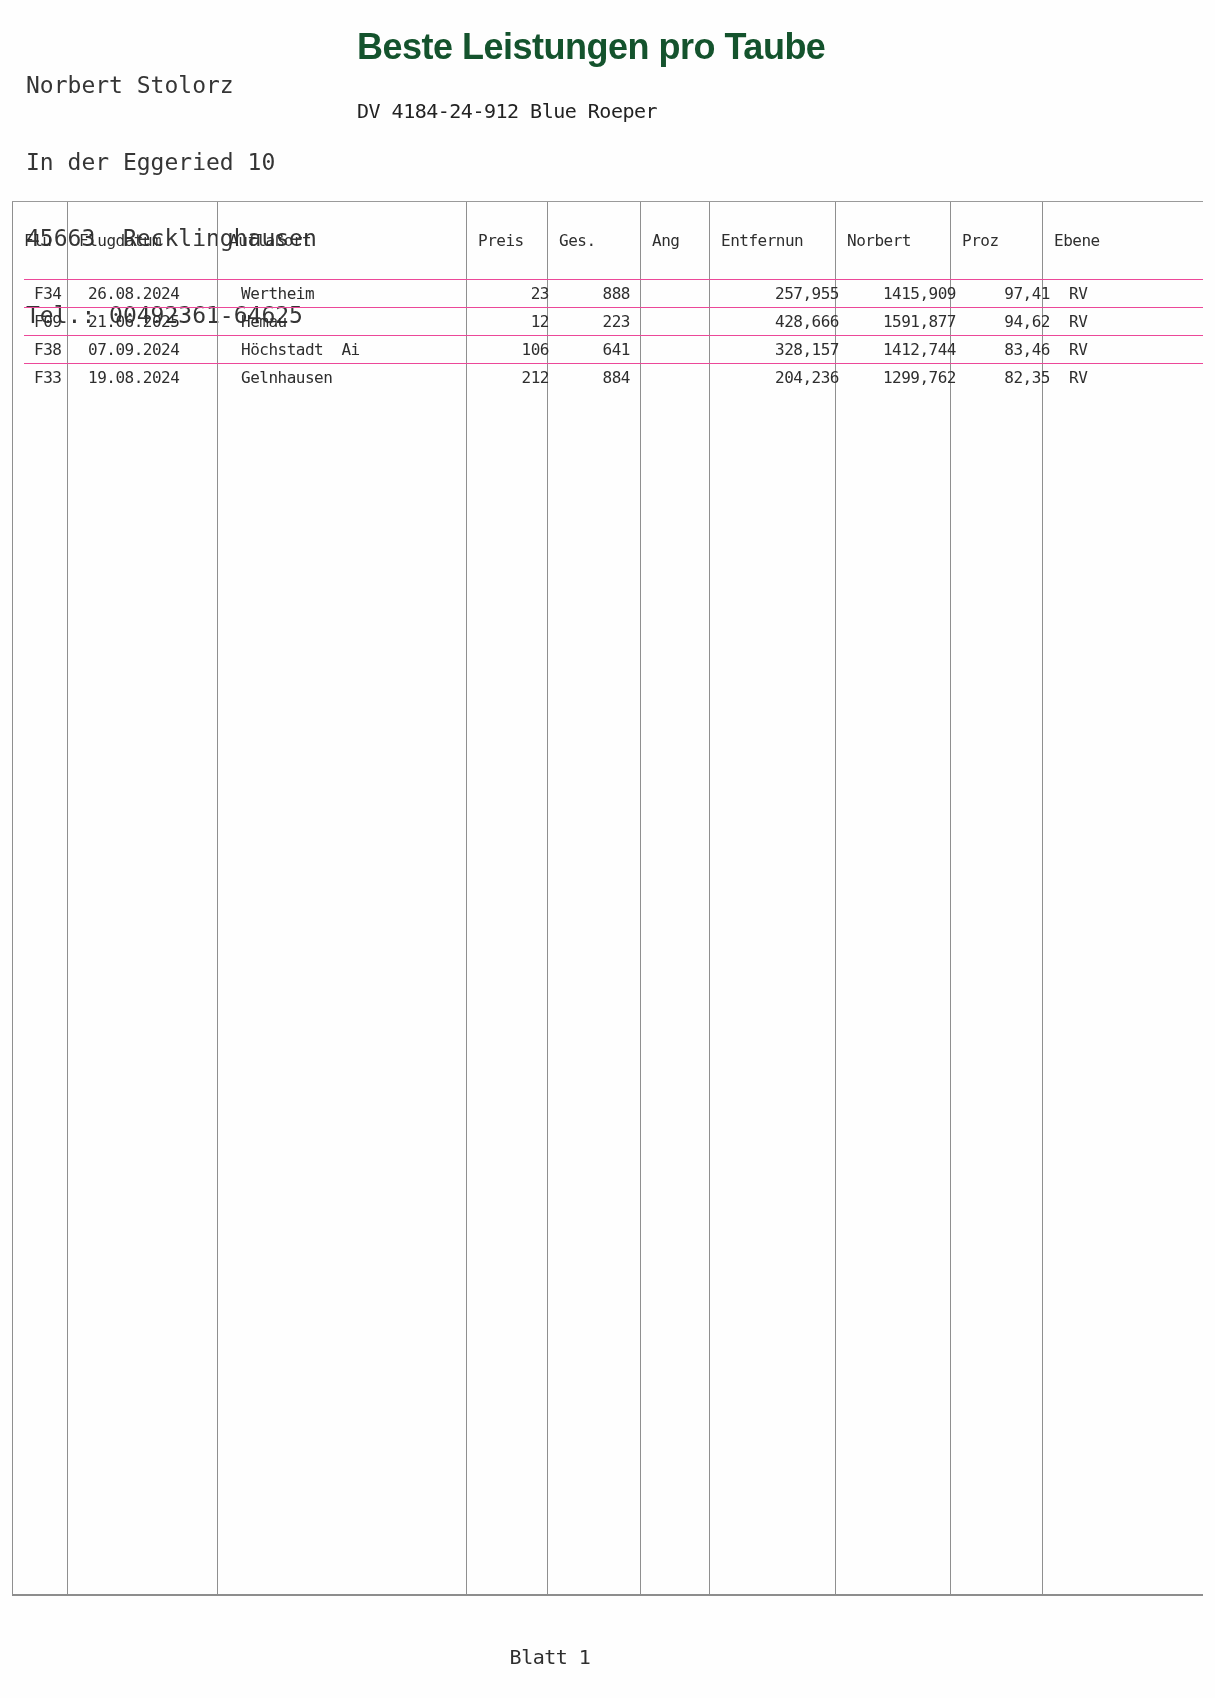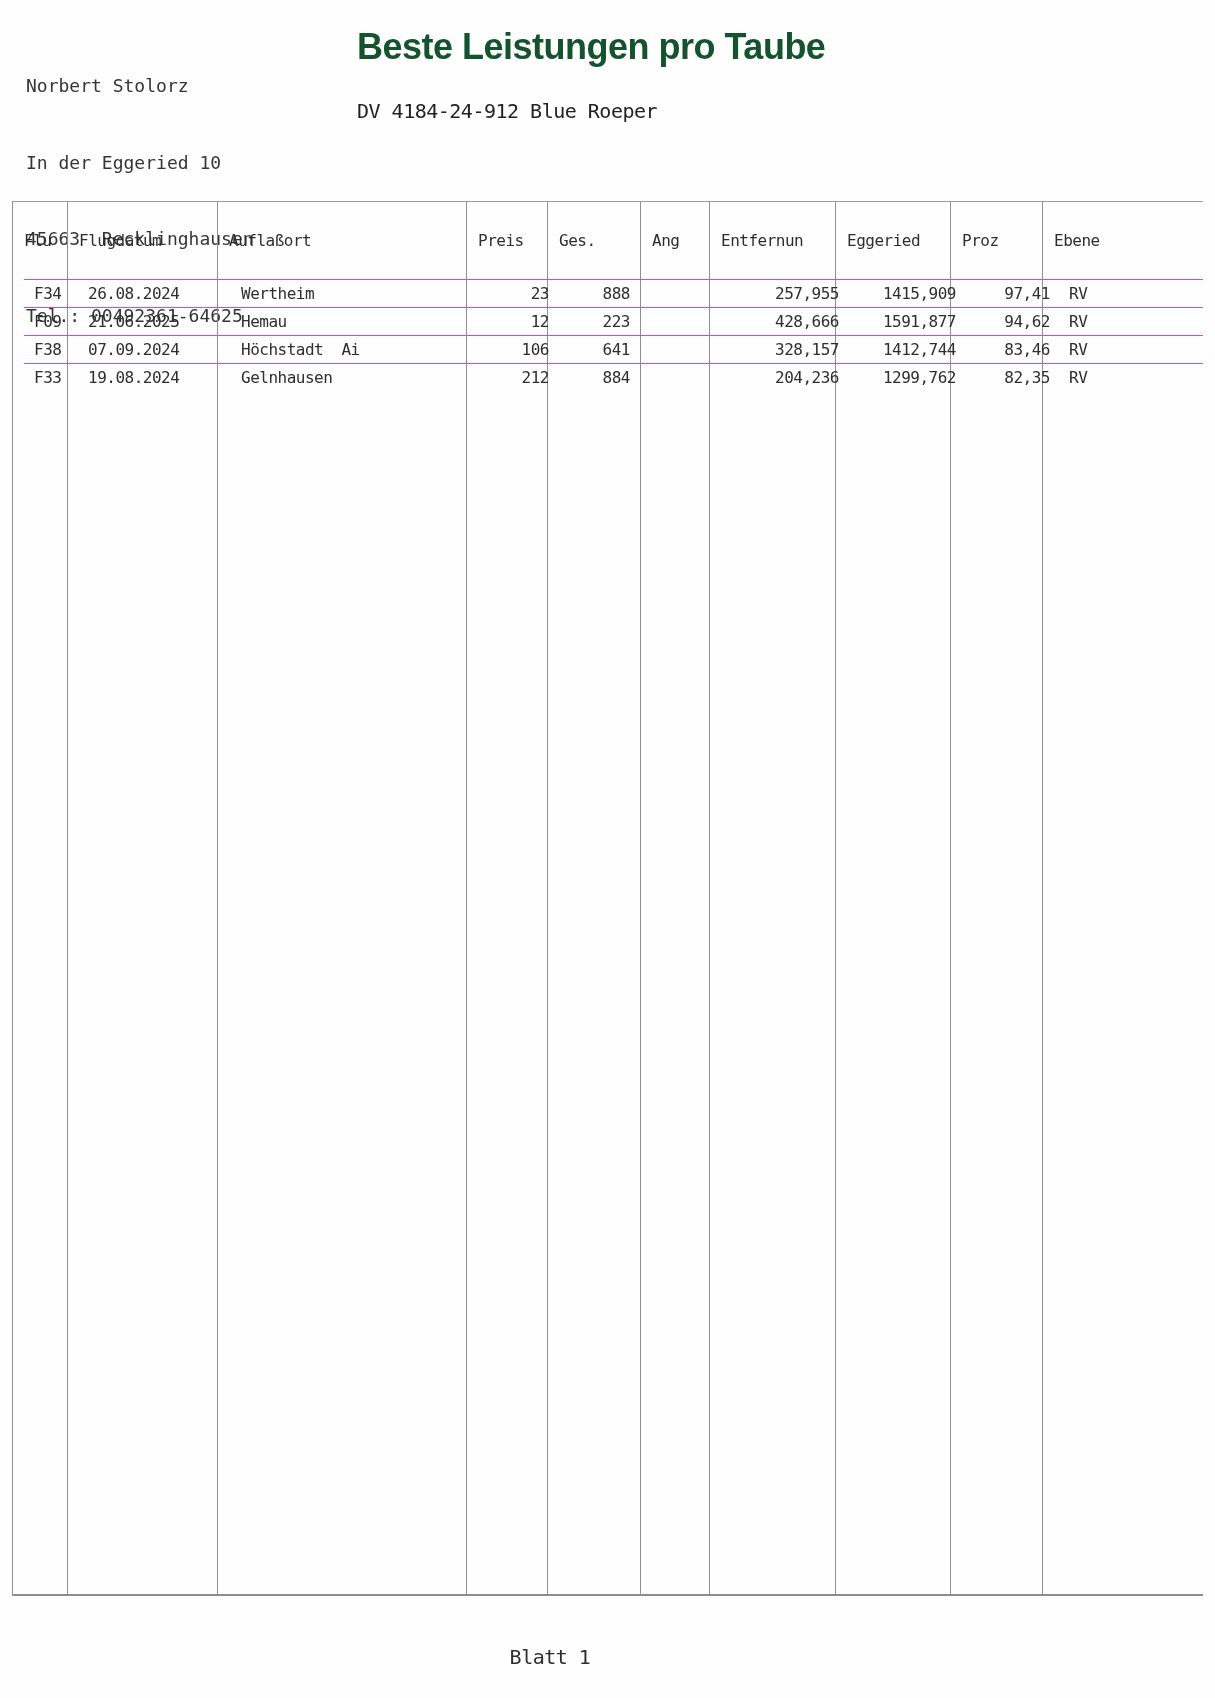--- a/index.html
+++ b/index.html
@@ -7,21 +7,21 @@
     position:relative;
     width:1215px;height:1698px;
     background:#fefefe;
     overflow:hidden;
     font-family:"DejaVu Sans Mono", monospace;
     color:#2e2e2e;
   }
   
   .sender{
     position:absolute;left:26px;top:22px;
-    font-size:18px;line-height:25.5px;
+    font-size:23px;line-height:25.5px;
     color:#353535;white-space:pre;
   }
   
   .title{
     position:absolute;left:357px;top:26px;
     font-family:"Liberation Sans", sans-serif;
     font-weight:bold;font-size:36px;line-height:42px;
     letter-spacing:-0.5px;color:#14532d;white-space:pre;
   }
   .subtitle{
@@ -97,21 +97,21 @@
     <div class="vrule" style="left:1030px"></div>
 
     <div class="row hdr">
       <div class="cell c0">Flu</div>
       <div class="cell c1">Flugdatum</div>
       <div class="cell c2">Auflaßort</div>
       <div class="cell c3">Preis</div>
       <div class="cell c4">Ges.</div>
       <div class="cell c5">Ang</div>
       <div class="cell c6">Entfernun</div>
-      <div class="cell c7">Eggeried</div>
+      <div class="cell c7">Norbert</div>
       <div class="cell c8">Proz</div>
       <div class="cell c9">Ebene</div>
     </div>
 
     <div class="row datarow">
       <div class="cell c0">F34</div>
       <div class="cell c1">26.08.2024</div>
       <div class="cell c2">Wertheim</div>
       <div class="cell c3">23</div>
       <div class="cell c4">888</div>

